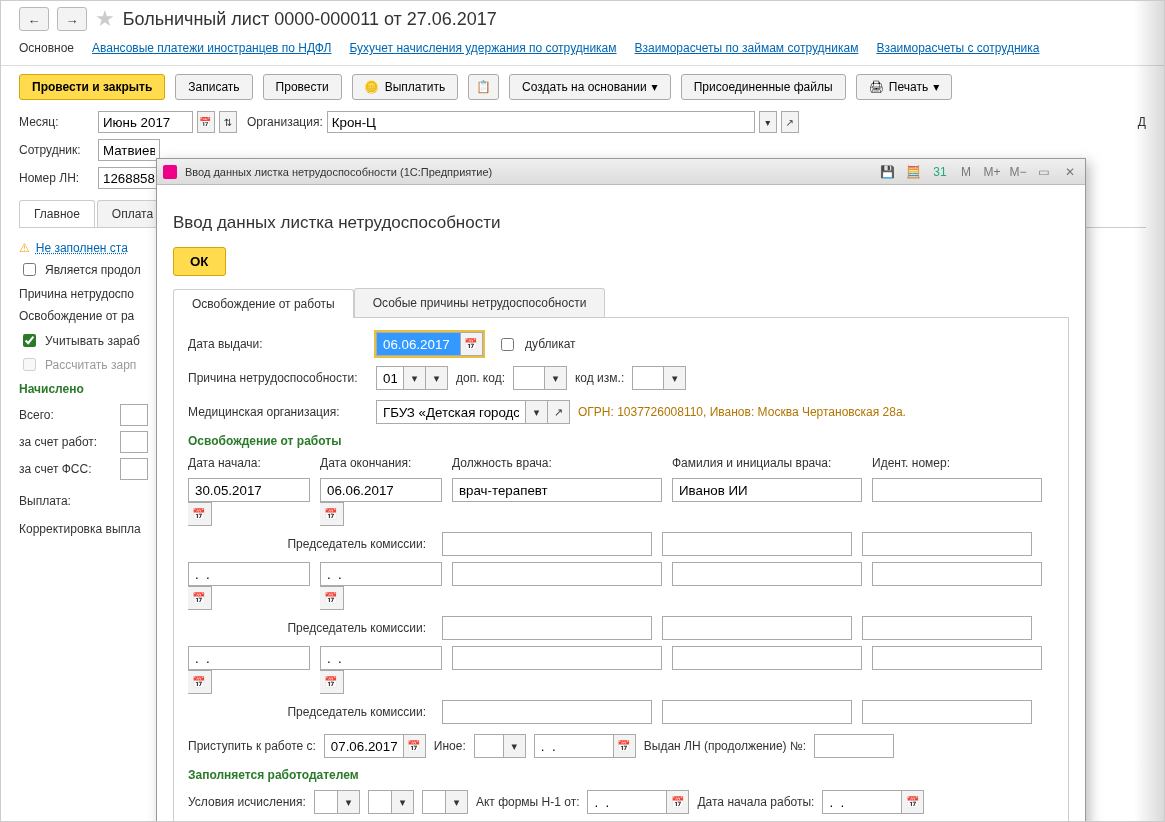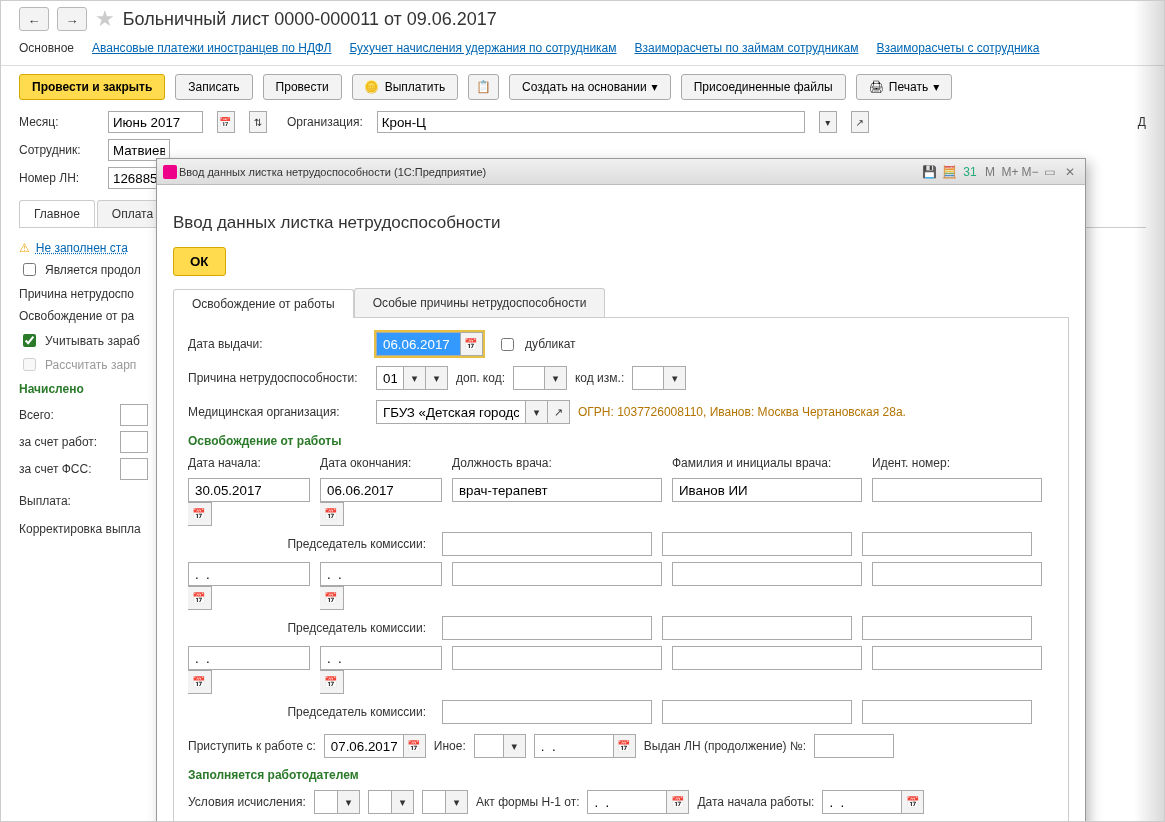--- a/index.html
+++ b/index.html
@@ -9,35 +9,35 @@
 .nav-btn { width: 30px; height: 24px; border: 1px solid #b8b8b8; background: #f3f3f3; border-radius: 3px; display: flex; align-items: center; justify-content: center; cursor: pointer; font-size: 13px; }
 .star { color: #ccc; font-size: 22px; }
 .title { font-size: 18px; font-weight: normal; }
 .link-tabs { padding: 4px 18px 10px; display: flex; gap: 18px; font-size: 12px; border-bottom: 1px solid #ddd; }
 .link-tabs span { color: #333; }
 .link-tabs a { color: #0066b3; text-decoration: underline; cursor: pointer; }
 .toolbar { display: flex; gap: 10px; padding: 8px 18px; align-items: center; }
 .btn { border: 1px solid #aaa; background: #f3f3f3; border-radius: 3px; padding: 5px 12px; cursor: pointer; font-size: 12px; display: inline-flex; align-items: center; gap: 5px; }
 .btn.primary { background: #ffdb4d; border-color: #d4a800; font-weight: bold; }
 .btn.small-ic { padding: 5px 7px; }
-.form-row { display: flex; align-items: center; gap: 14px; padding: 3px 18px; }
+.form-row { display: flex; align-items: center; gap: 4px; padding: 3px 18px; }
 .lbl { width: 75px; }
 .inp { border: 1px solid #aaa; height: 22px; padding: 2px 4px; background: #fff; }
 .spin, .cal, .dd, .open { width: 18px; height: 22px; border: 1px solid #aaa; background: #f3f3f3; display: inline-flex; align-items: center; justify-content: center; cursor: pointer; font-size: 10px; }
 .tabs { display: flex; margin: 8px 18px 0; border-bottom: 1px solid #ccc; }
 .tab { padding: 6px 14px; border: 1px solid #ccc; border-bottom: none; background: #f3f3f3; cursor: pointer; margin-right: 2px; border-radius: 3px 3px 0 0; }
 .tab.active { background: #fff; }
 .panel { padding: 8px 18px; }
 .warn-link { color: #0066b3; text-decoration: underline dotted; }
 .check-row { display: flex; align-items: center; gap: 6px; margin: 5px 0; }
 .section-h { color: #2a7a2a; font-weight: bold; margin: 8px 0; }
 .dim { color: #999; }
 
 .modal { position: absolute; left: 155px; top: 157px; width: 930px; border: 1px solid #999; background: #fff; box-shadow: 4px 4px 12px rgba(0,0,0,0.25); }
-.modal-tb { background: linear-gradient(#f0f0f0,#dcdcdc); height: 26px; display: flex; align-items: center; padding: 0 6px; gap: 2px; border-bottom: 1px solid #bbb; font-size: 11px; }
+.modal-tb { background: linear-gradient(#f0f0f0,#dcdcdc); height: 26px; display: flex; align-items: center; padding: 0 6px; gap: 8px; border-bottom: 1px solid #bbb; font-size: 11px; }
 .modal-tb .ico { width: 14px; height: 14px; background: #e08; border-radius: 2px; }
 .modal-tb .sp { flex: 1; }
 .modal-tb .wi { width: 18px; height: 18px; display: flex; align-items: center; justify-content: center; color: #777; cursor: pointer; font-size: 12px; }
 .modal-h { font-size: 17px; padding: 28px 16px 6px; }
 .modal-body { padding: 8px 16px 16px; }
 .ok-btn { background: #ffdb4d; border: 1px solid #d4a800; border-radius: 3px; padding: 6px 16px; font-weight: bold; cursor: pointer; }
 .m-tabs { display: flex; margin-top: 12px; border-bottom: 1px solid #ccc; }
 .m-tab { padding: 7px 18px; border: 1px solid #ccc; background: #f3f3f3; border-bottom: none; cursor: pointer; border-radius: 3px 3px 0 0; }
 .m-tab.active { background: #fff; position: relative; top: 1px; }
 .m-panel { border: 1px solid #ccc; border-top: none; padding: 14px; }
@@ -60,21 +60,21 @@
 .shadow-right { position:absolute; right:0; top:0; width:30px; height:100%; background:linear-gradient(to left, rgba(0,0,0,0.15), transparent);}
 </style>
 </head>
 <body>
 <div class="wrap">
 
 <div class="titlebar">
   <div class="nav-btn">←</div>
   <div class="nav-btn">→</div>
   <span class="star">★</span>
-  <span class="title">Больничный лист 0000-000011 от 09.06.2017</span>
+  <span class="title">Больничный лист 0000-000011 от 27.06.2017</span>
 </div>
 
 <div class="link-tabs">
   <span>Основное</span>
   <a>Авансовые платежи иностранцев по НДФЛ</a>
   <a>Бухучет начисления удержания по сотрудникам</a>
   <a>Взаиморасчеты по займам сотрудникам</a>
   <a>Взаиморасчеты с сотрудника</a>
 </div>
 

